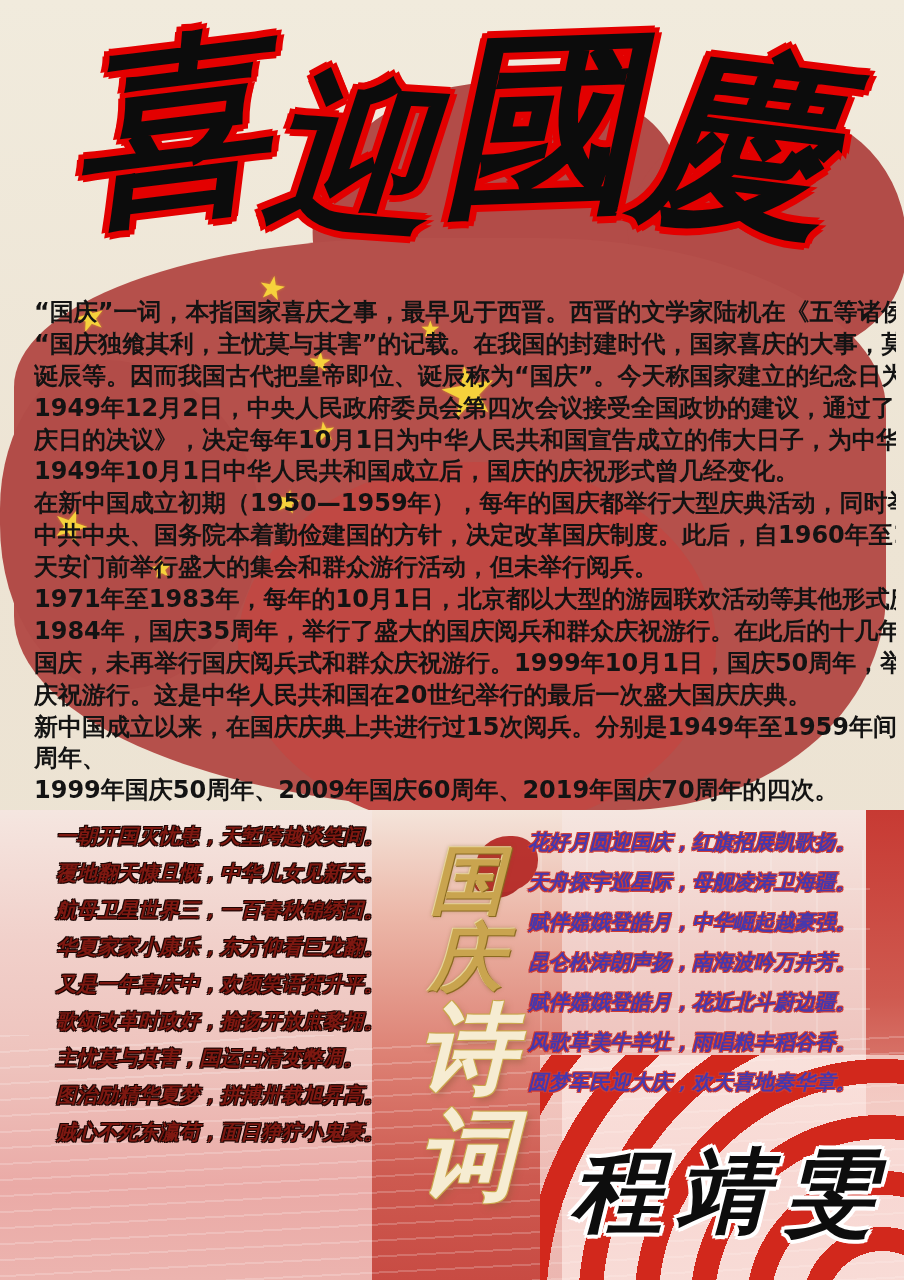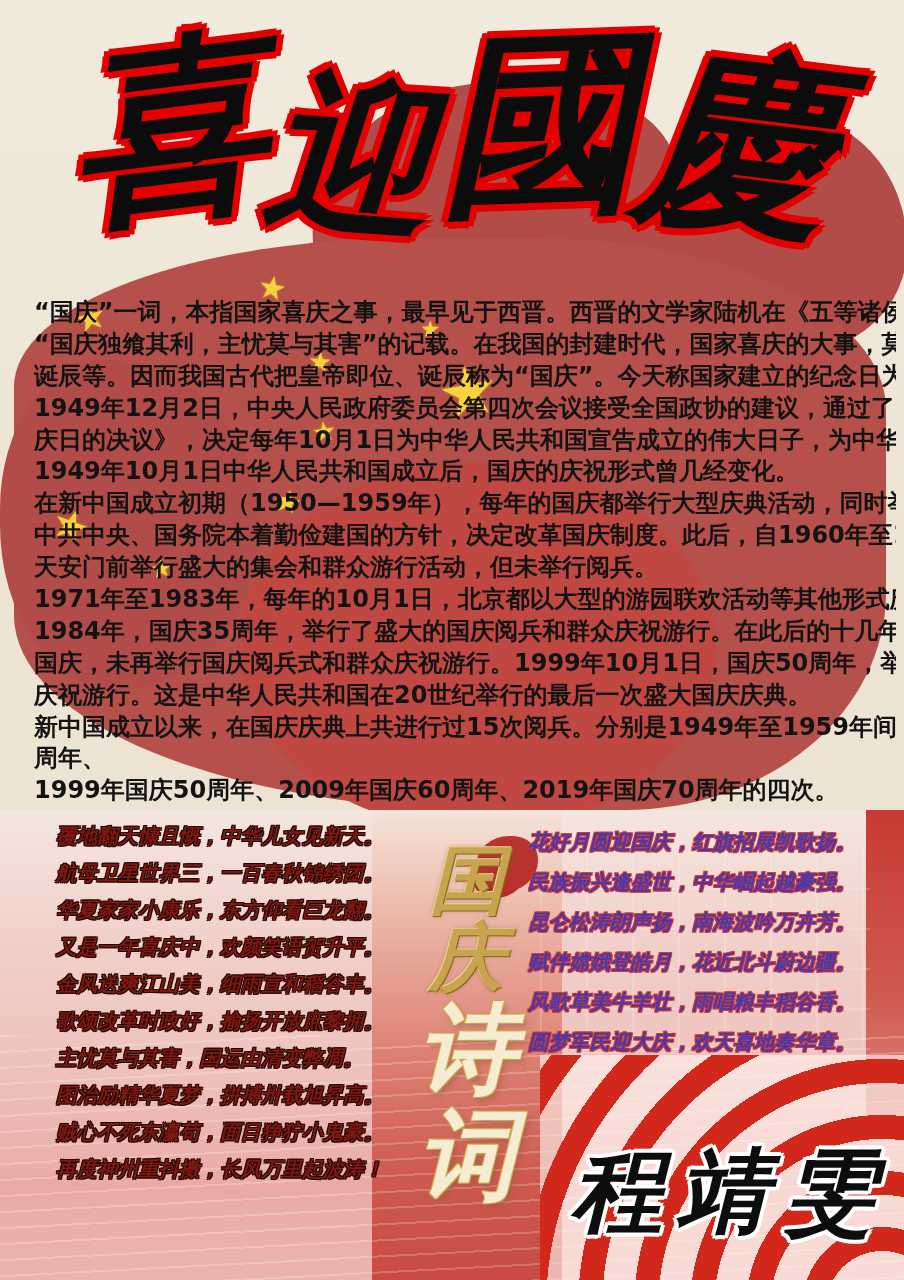--- a/index.html
+++ b/index.html
@@ -152,35 +152,35 @@
 
   <div class="bottom"></div>
   <div class="center-strip"></div>
   <div class="right-band"></div>
   <div class="lattice"></div>
   <div class="bleachers"></div>
   <div class="rings"></div>
   <div class="flower"></div>
 
   <div class="poem poem-left">
+    <div class="pline">一朝开国灭忧患，天堑跨越谈笑间。</div>
     <div class="pline">覆地翻天慷且慨，中华儿女见新天。</div>
     <div class="pline">航母卫星世界三，一百春秋锦绣团。</div>
     <div class="pline">华夏家家小康乐，东方仰看巨龙翻。</div>
     <div class="pline">又是一年喜庆中，欢颜笑语贺升平。</div>
-    <div class="pline">金风送爽江山美，细雨宣和稻谷丰。</div>
     <div class="pline">歌颂改革时政好，揄扬开放庶黎拥。</div>
     <div class="pline">主忧莫与其害，国运由清变弊凋。</div>
     <div class="pline">图治励精华夏梦，拼搏卅载旭昇高。</div>
     <div class="pline">贼心不死东瀛苟，面目狰狞小鬼豪。</div>
-    <div class="pline">再度神州重抖擞，长风万里起波涛！</div>
   </div>
 
   <div class="poem poem-right">
     <div class="pline">花好月圆迎国庆，红旗招展凯歌扬。</div>
-    <div class="pline">民族振兴逢盛世，中华崛起越豪强。</div>
+    <div class="pline">天舟探宇巡星际，母舰凌涛卫海疆。</div>
+    <div class="pline">赋伴嫦娥登皓月，中华崛起越豪强。</div>
     <div class="pline">昆仑松涛朗声扬，南海波吟万卉芳。</div>
     <div class="pline">赋伴嫦娥登皓月，花近北斗蔚边疆。</div>
     <div class="pline">风歌草美牛羊壮，雨唱粮丰稻谷香。</div>
     <div class="pline">圆梦军民迎大庆，欢天喜地奏华章。</div>
   </div>
 
   <div class="vtitle">
     <span class="vchar-gold">国</span>
     <span class="vchar-gold">庆</span>
     <span class="vchar-cream">诗</span>

